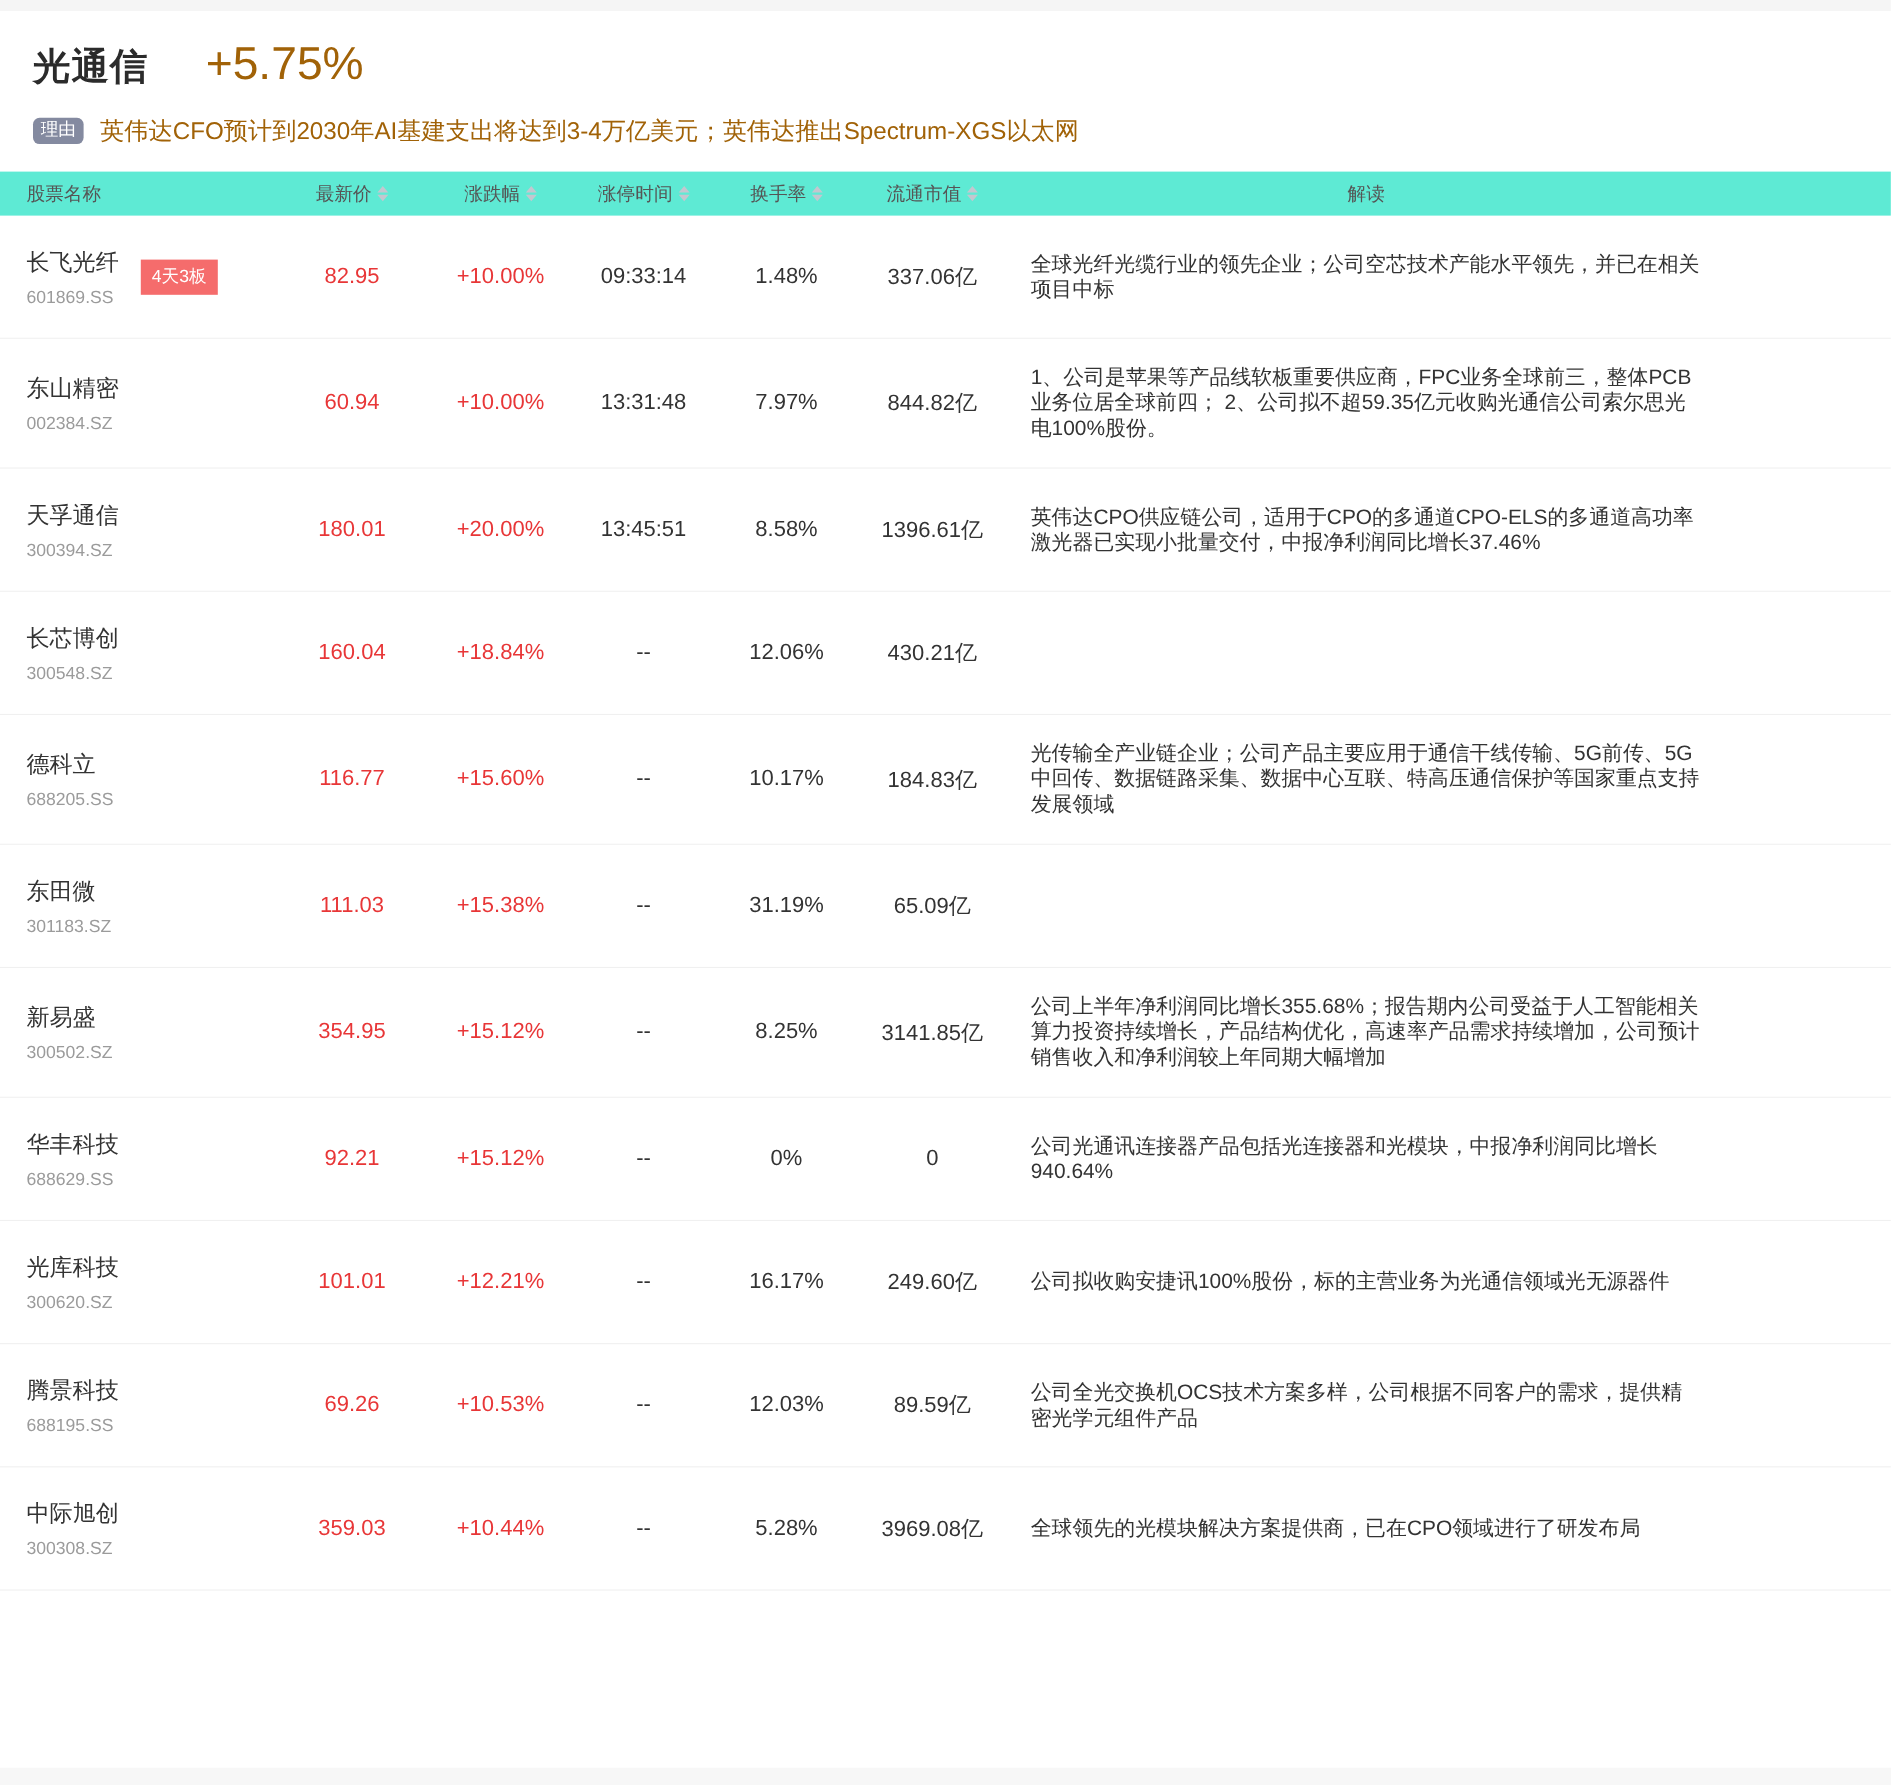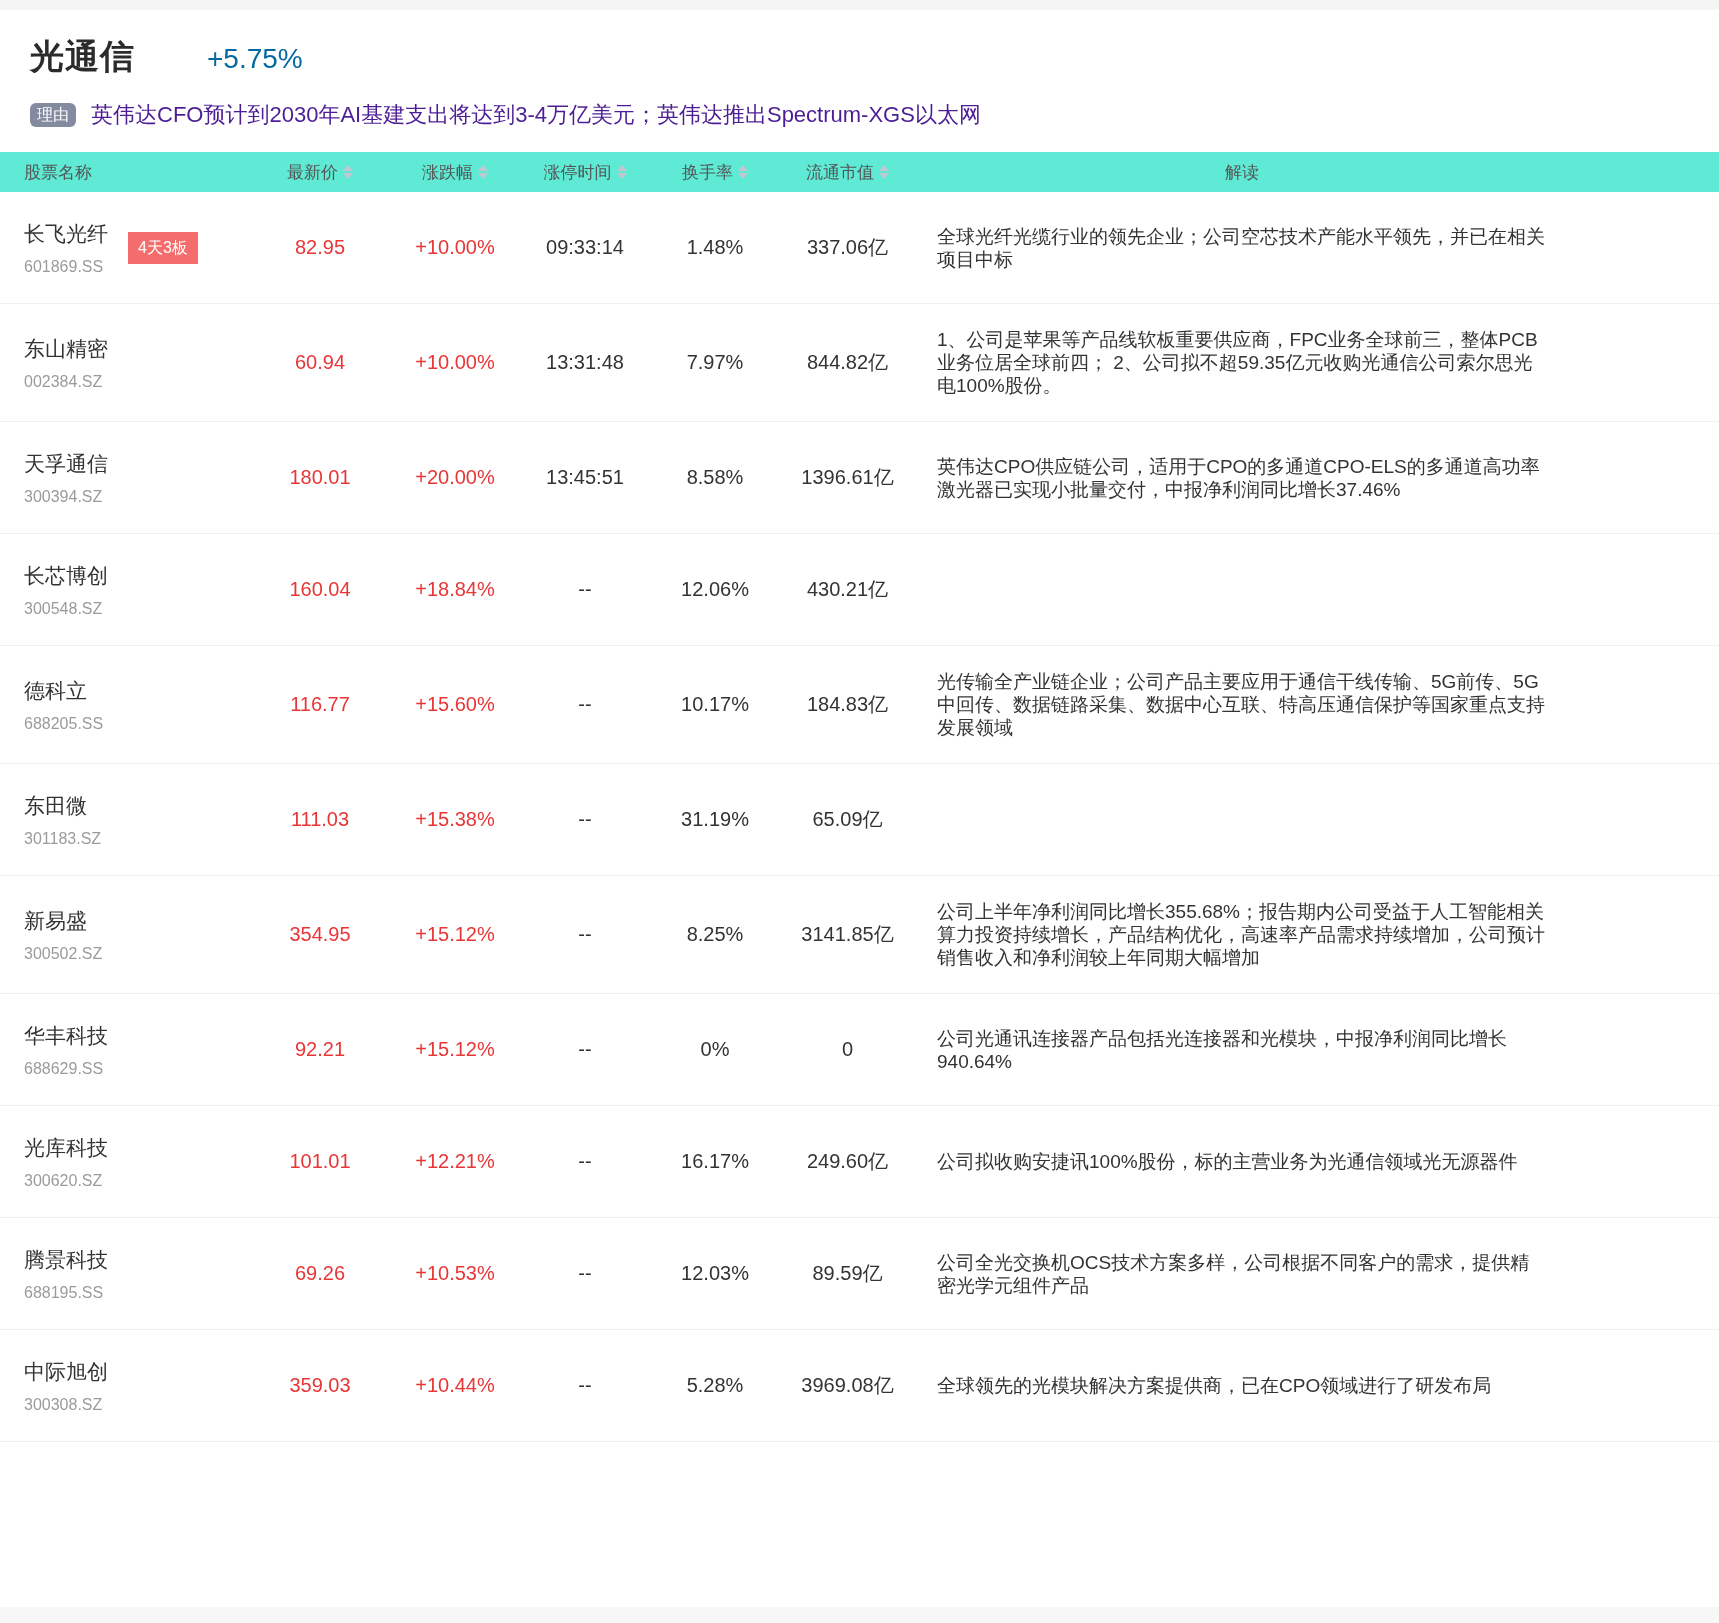--- a/index.html
+++ b/index.html
@@ -3,26 +3,26 @@
 <meta charset="utf-8">
 <style>
   * { margin:0; padding:0; box-sizing:border-box; }
   html,body { width:1719px; height:1623px; background:#fff;
     font-family:"Liberation Sans","DejaVu Sans",sans-serif; color:#333; overflow:hidden; }
 
   .top-strip { height:10px; background:#f5f5f5; }
 
   .sector-header { padding:24px 0 0 30px; display:flex; align-items:baseline;gap:12px; }
   .sector-name { font-size:34px; font-weight:bold; color:#2b2b2b; letter-spacing:1px; }
-  .sector-change { font-size:28px; color:#0369a1; margin-left:60px; }
+  .sector-change { font-size:42px; color:#a16207; margin-left:40px; }
 
   .reason-row { display:flex; align-items:center; margin:20px 0 0 30px; }
   .reason-badge { background:#848aa0; color:#fff; font-size:16px; border-radius:6px;
     padding:4px 7px; line-height:1; flex:0 0 auto; }
-  .reason-text { font-size:22px; color:#4c1d95; margin-left:15px; }
+  .reason-text { font-size:22px; color:#a16207; margin-left:15px; }
 
   .table { margin-top:22px; }
   .thead, .trow { display:grid;
     grid-template-columns:250px 140px 130px 130px 130px 135px 1fr; }
 
   .thead { background:#5eead4; height:40px; align-items:center;
     font-size:17px; color:#555; }
   .th { text-align:center; white-space:nowrap; }
   .th.first { text-align:left; padding-left:24px; }
   .th.last { padding-left:22px; padding-right:172px; }

